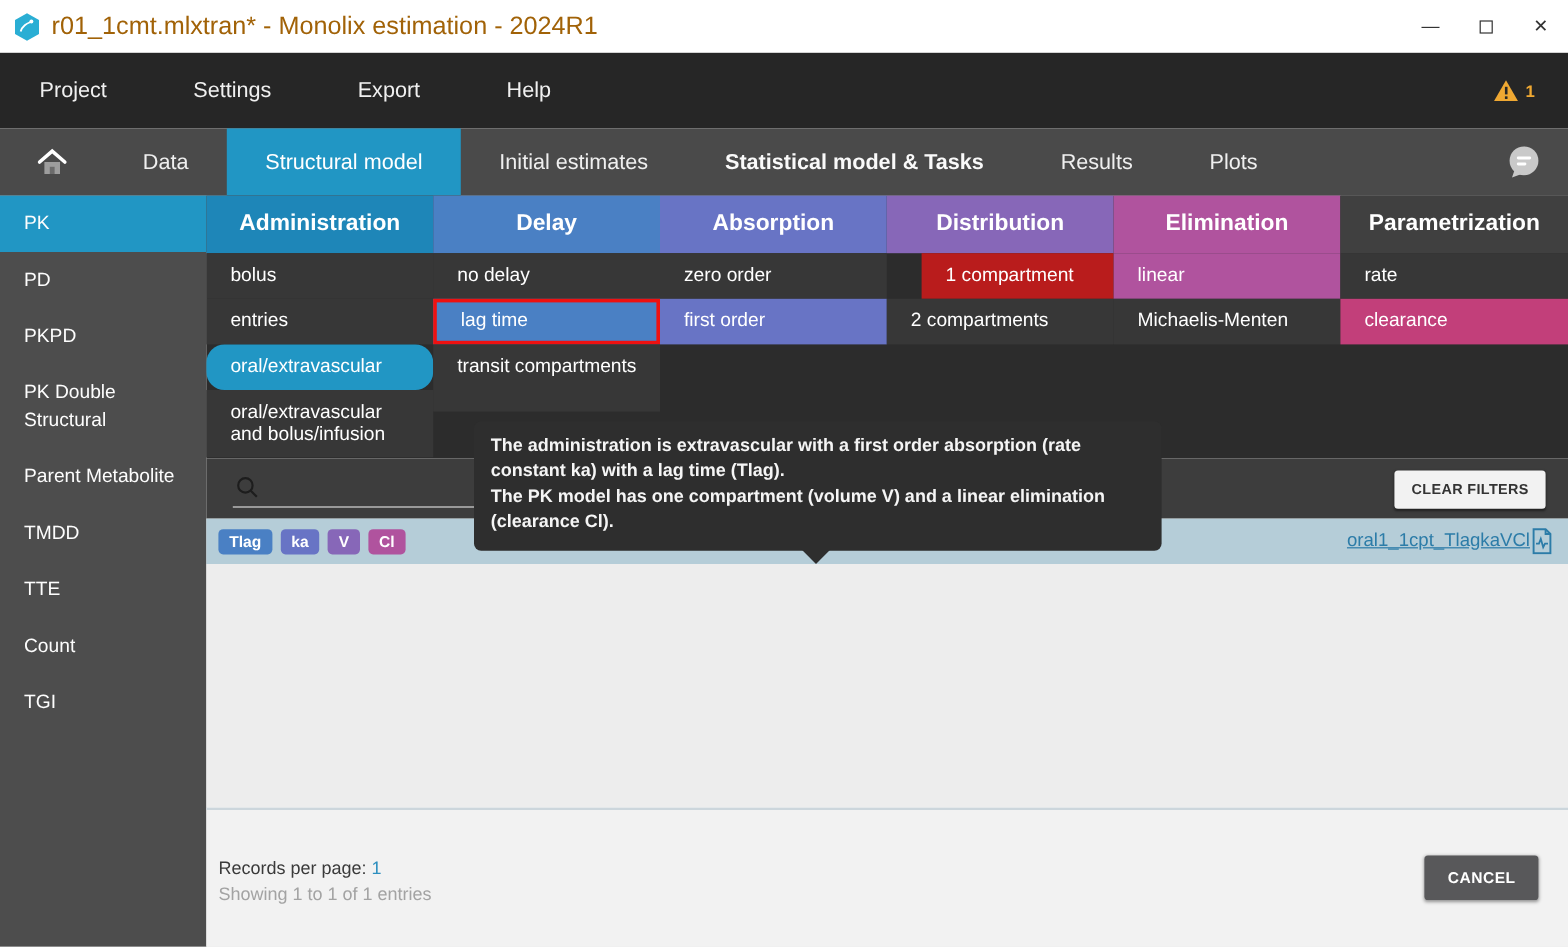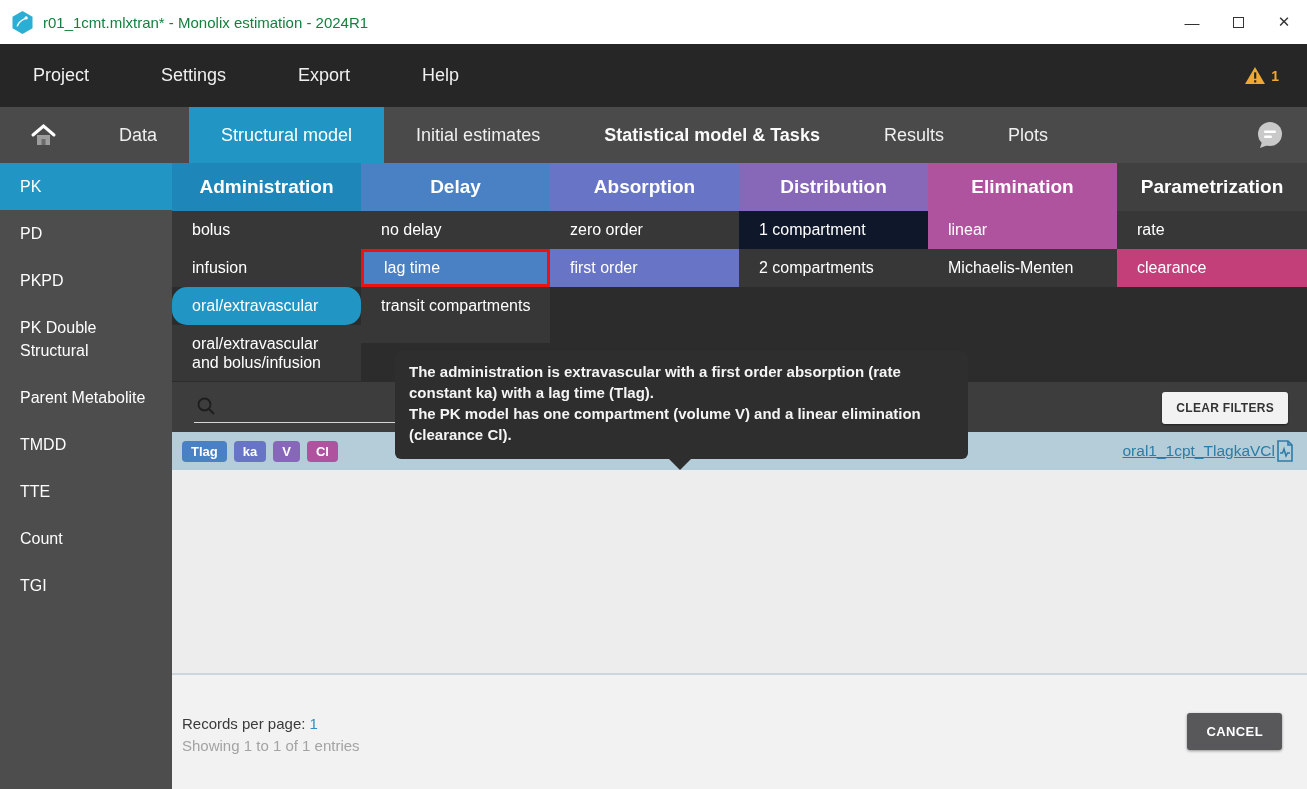--- a/index.html
+++ b/index.html
@@ -2,21 +2,21 @@
 <html><head>
 <meta charset="utf-8">
 <style>
   * { margin:0; padding:0; box-sizing:border-box; }
   body { font-family:"Liberation Sans","DejaVu Sans",sans-serif; background:#888; }
   .window { width:1307px; height:789px; overflow:hidden; position:relative; background:#fff; display:flex; flex-direction:column; }
 
   
   .titlebar { height:44px; background:#ffffff; display:flex; align-items:center; flex:0 0 auto; }
   .app-icon { margin:0 8px 0 10px; display:flex; }
-  .title-text { font-size:15px; color:#15803d; }
+  .title-text { font-size:21px; color:#a16207; }
   .win-controls { margin-left:auto; display:flex; align-items:center; }
   .win-btn { width:46px; height:44px; display:flex; align-items:center; justify-content:center; font-size:15px; color:#333; cursor:default; }
   .max-box { width:11px; height:11px; border:1.3px solid #333; }
 
   
   .menubar { height:63px; background:#262626; display:flex; align-items:center; flex:0 0 auto; }
   .menu-item { color:#f0f0f0; font-size:18px; padding:0 10px; margin-right:52px; }
   .menu-item:first-child { margin-left:23px; }
   .warn-wrap { margin-left:auto; margin-right:28px; display:flex; align-items:center; gap:5px; }
   .warn-count { color:#efa832; font-size:14px; font-weight:bold; }
@@ -153,38 +153,38 @@
       <div class="side-item">Count</div>
       <div class="side-item">TGI</div>
     </div>
 
     <div class="main">
 
       <div class="model-area">
         <div class="gcol">
           <div class="col-header" style="background-color: rgb(30, 134, 184);">Administration</div>
           <div class="cell">bolus</div>
-          <div class="cell">infusion</div>
+          <div class="cell">entries</div>
           <div class="cell sel" style="background-color: rgb(33, 150, 196); border-radius: 15px;">oral/extravascular</div>
           <div class="cell two"><span class="w">oral/extravascular and bolus/infusion</span></div>
         </div>
         <div class="gcol">
           <div class="col-header" style="background-color: rgb(74, 128, 196);">Delay</div>
           <div class="cell">no delay</div>
           <div class="cell sel flag" style="background-color: rgb(74, 128, 196); border-color: rgb(238, 17, 17);">lag time</div>
           <div class="cell two"><span class="w">transit compartments</span></div>
         </div>
         <div class="gcol">
           <div class="col-header" style="background-color: rgb(104, 116, 197);">Absorption</div>
           <div class="cell">zero order</div>
           <div class="cell sel" style="background-color: rgb(104, 116, 197);">first order</div>
         </div>
         <div class="gcol">
           <div class="col-header" style="background-color: rgb(135, 103, 184);">Distribution</div>
-          <div class="cell sel" style="background-color: #0f172a;">1 compartment</div>
+          <div class="cell sel" style="background-color: #b91c1c; margin-left: 29px;">1 compartment</div>
           <div class="cell">2 compartments</div>
         </div>
         <div class="gcol">
           <div class="col-header" style="background-color: rgb(176, 83, 158);">Elimination</div>
           <div class="cell sel" style="background-color: rgb(176, 83, 158);">linear</div>
           <div class="cell">Michaelis-Menten</div>
         </div>
         <div class="gcol">
           <div class="col-header" style="background-color: #404040;">Parametrization</div>
           <div class="cell">rate</div>

